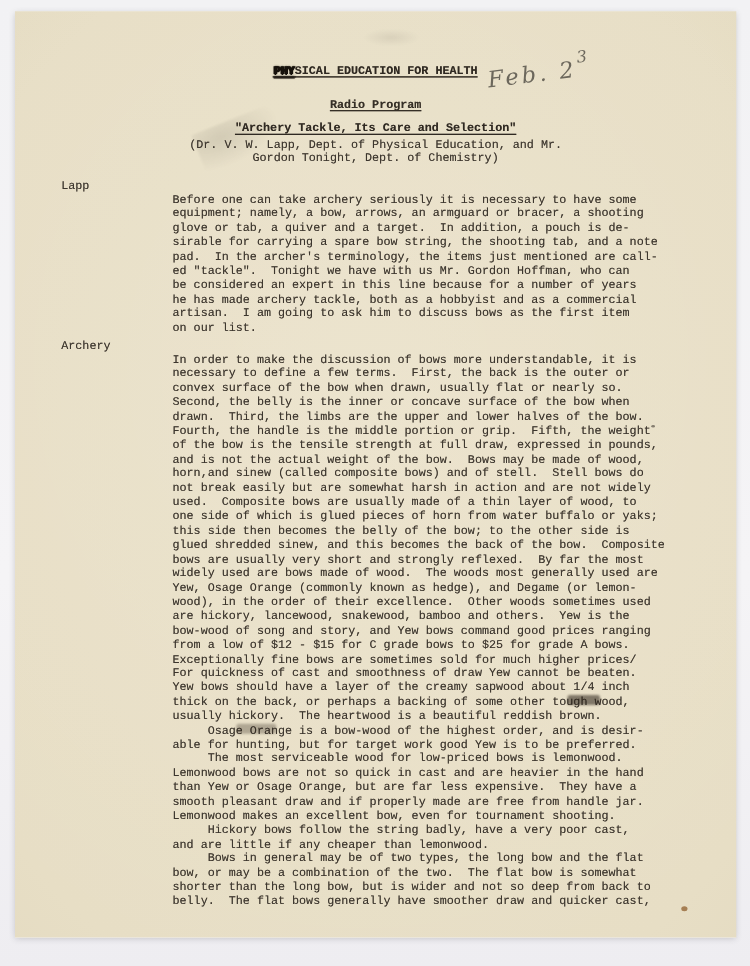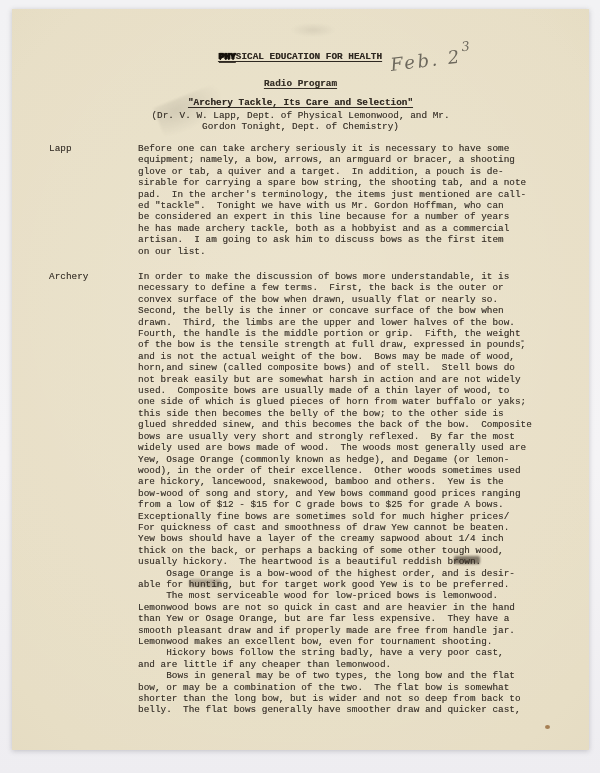--- a/index.html
+++ b/index.html
@@ -79,21 +79,21 @@
   .row-lapp    { top: 134px; }
   .row-hoffman { top: 262px; }
   .speaker-label {
     position: absolute;
     left: 37px;
     top: 0;
   }
   .speech-text {
     position: absolute;
     left: 126px;
-    top: 0;
+    top: 11px;
     width: 430px;
     white-space: pre;
   }
   .handwritten-date {
     position: absolute;
     left: 378px;
     top: 38px;
     transform: rotate(-7deg);
     font-family: "DejaVu Serif", serif;
     font-style: italic;
@@ -170,21 +170,21 @@
 
     <div class="handwritten-date"><span>Feb. 2</span><sup>3</sup></div>
 
     <div class="doc-header typed">
       <div class="doc-title"><span class="blot">PHY</span><span>SICAL EDUCATION FOR HEALTH</span></div>
       <div class="doc-subtitle">Radio Program</div>
     </div>
 
     <div class="program-block typed">
       <div class="program-title">"Archery Tackle, Its Care and Selection"</div>
-      <div class="credit-line">(Dr. V. W. Lapp, Dept. of Physical Lemonwood, and Mr.</div>
+      <div class="credit-line">(Dr. V. W. Lapp, Dept. of Physical Education, and Mr.</div>
       <div class="credit-line">Gordon Tonight, Dept. of Chemistry)</div>
     </div>
 
     <div class="dialogue-row row-lapp typed">
       <div class="speaker-label">Lapp</div>
       <div class="speech-text">Before one can take archery seriously it is necessary to have some
 equipment; namely, a bow, arrows, an armguard or bracer, a shooting
 glove or tab, a quiver and a target.  In addition, a pouch is de-
 sirable for carrying a spare bow string, the shooting tab, and a note
 pad.  In the archer's terminology, the items just mentioned are call-

